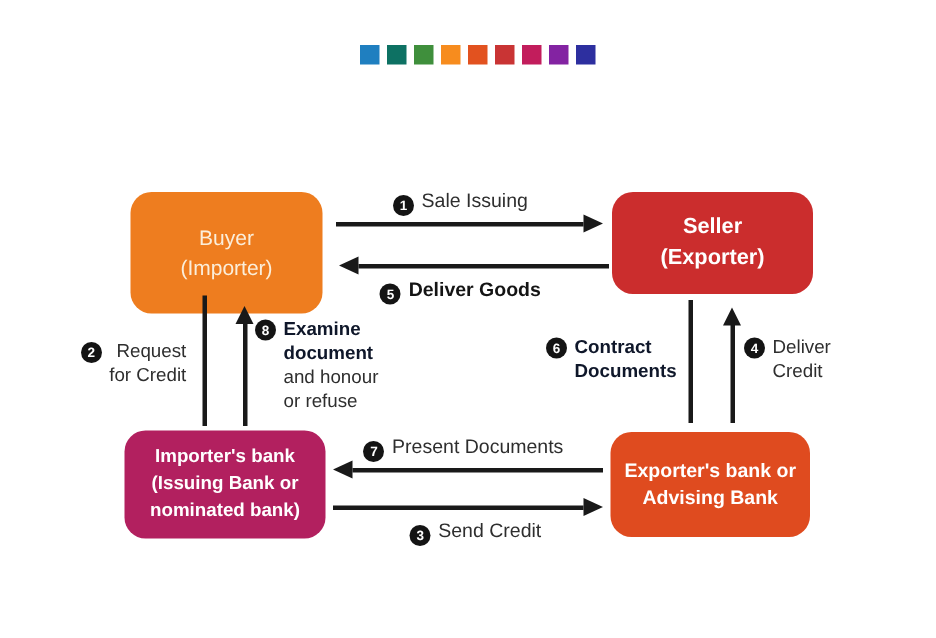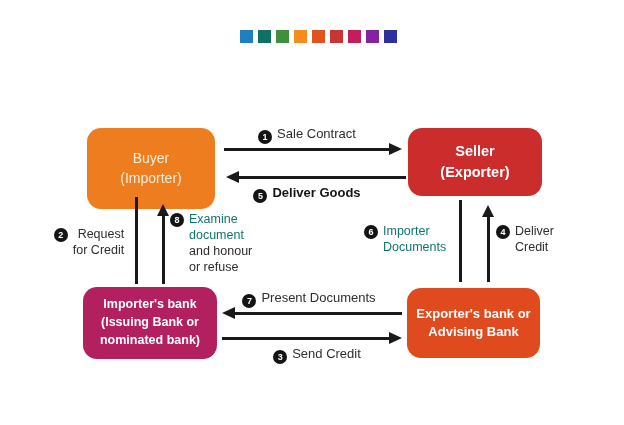--- a/index.html
+++ b/index.html
@@ -34,21 +34,21 @@
   .lbl.center{text-align:center;}
   .lbl.bold{font-weight:700;color:#141414;}
   .num{
     display:inline-flex;align-items:center;justify-content:center;
     width:14px;height:14px;border-radius:50%;background:#141414;color:#ffffff;
     font-size:9px;font-weight:700;margin-right:5px;vertical-align:-2px;flex:0 0 auto;
   }
   .lbl-row{position:absolute;display:flex;align-items:flex-start;font-size:12.5px;color:#2e2e2e;}
   .lbl-row .num{margin-top:2px;}
   .lbl-row .col{display:flex;flex-direction:column;line-height:16px;}
-  .lbl-row .col .b{font-weight:400;color:#0f766e;}
+  .lbl-row .col .b{font-weight:700;color:#0f172a;}
   .lbl-row.centered .col{align-items:flex-end;}
 </style>
 </head>
 <body>
 
 <div class="canvas">
 
   <div class="palette">
       <div class="sq" style="background: rgb(31, 127, 192);"></div>
       <div class="sq" style="background: rgb(13, 113, 99);"></div>
@@ -78,21 +78,21 @@
   </div>
 
   <div class="node node-exporter" style="background: rgb(223, 75, 31);">
     <div class="nline">Exporter's bank or</div>
     <div class="nline">Advising Bank</div>
   </div>
 
   <div class="hline" style="left:224px;top:148px;width:165px;"></div>
   <div class="head head-right" style="left:389px;top:143px;"></div>
   <div class="lbl center" style="left:214px;top:126px;width:186px;">
-    <span class="num">1</span><span>Sale Contract</span>
+    <span class="num">1</span><span>Sale Issuing</span>
   </div>
 
   <div class="hline" style="left:239px;top:176px;width:167px;"></div>
   <div class="head head-left" style="left:226px;top:171px;"></div>
   <div class="lbl center bold" style="left:214px;top:185px;width:186px;">
     <span class="num">5</span><span>Deliver Goods</span>
   </div>
 
   <div class="vline" style="left:135px;top:197px;height:87px;"></div>
   <div class="lbl-row centered" style="left:46px;top:226px;width:86px;justify-content:center;">
@@ -112,21 +112,21 @@
       <div class="b">document</div>
       <div>and honour</div>
       <div>or refuse</div>
     </div>
   </div>
 
   <div class="vline" style="left:459px;top:200px;height:82px;"></div>
   <div class="lbl-row" style="left:364px;top:223px;">
     <span class="num">6</span>
     <div class="col">
-      <div class="b">Importer</div>
+      <div class="b">Contract</div>
       <div class="b">Documents</div>
     </div>
   </div>
 
   <div class="vline" style="left:487px;top:216px;height:66px;"></div>
   <div class="head head-up" style="left:482px;top:205px;"></div>
   <div class="lbl-row" style="left:496px;top:223px;">
     <span class="num">4</span>
     <div class="col">
       <div>Deliver</div>

